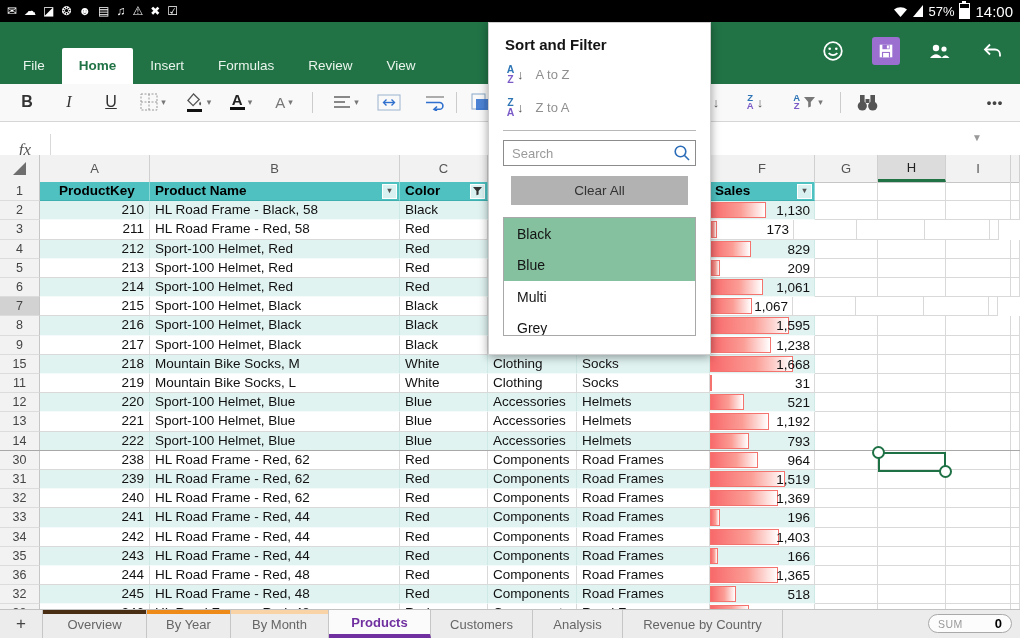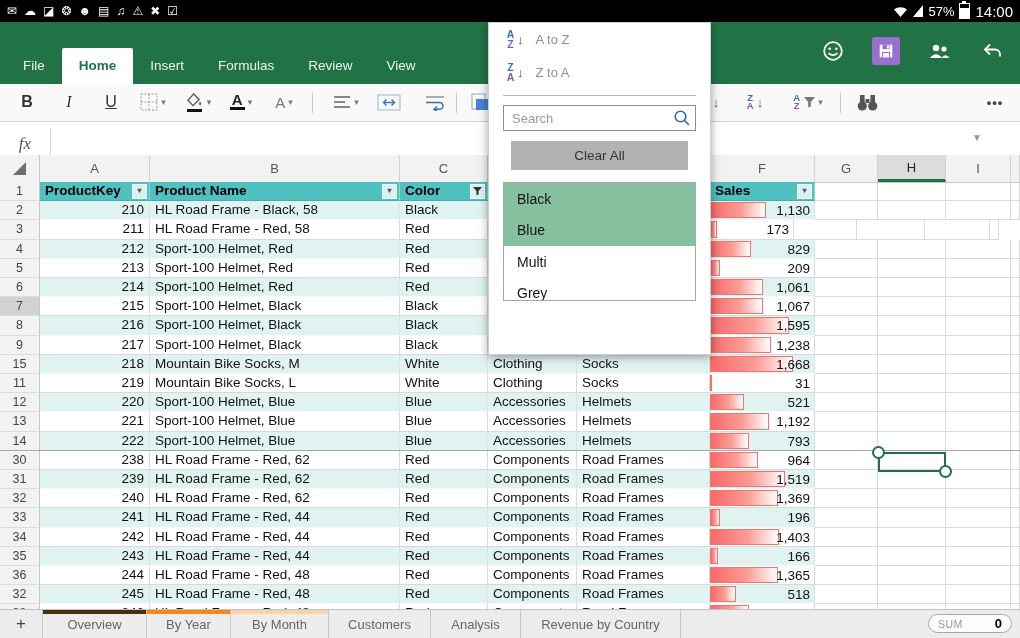--- a/index.html
+++ b/index.html
@@ -36,21 +36,21 @@
   .stack{display:flex;flex-direction:column;align-items:center;line-height:12px;}
   .stack b{font-size:15px;color:#222;}
   .cbar{width:15px;height:3px;background:#111;margin-top:1px;}
   .azs{display:inline-flex;flex-direction:column;font-weight:700;font-size:9.5px;line-height:8.5px;width:11px;text-align:center;}
   .azs .t{color:#2e75b6;} .azs .b2{color:#7b5bc7;}
   .dar{color:#555;font-size:13px;margin-left:1px;line-height:13px;}
   .dots{font-size:13px;font-weight:700;color:#444;letter-spacing:1px;}
 
   
   .fbar{position:absolute;top:122px;height:33px;left:0;right:0;background:#fff;border-bottom:1px solid #c9c9c9;}
-  .fx{position:absolute;left:0;top:6px;width:50px;height:32px;border-right:1px solid #d9d9d9;
+  .fx{position:absolute;left:0;top:12px;width:50px;height:32px;border-right:1px solid #d9d9d9;
     display:flex;align-items:center;justify-content:center;font-style:italic;
     font-family:"Liberation Serif",serif;color:#555;font-size:17px;}
   .finput{position:absolute;left:51px;top:0;right:60px;height:32px;}
   .fcaret{position:absolute;right:38px;top:10px;color:#999;font-size:10px;}
 
   
   .sheet{position:absolute;top:155px;left:0;width:1020px;height:455px;background:#fff;overflow:hidden;}
   .chrow{position:absolute;top:0;left:0;right:0;height:27px;background:#f2f2f2;
     border-bottom:1px solid #c6c6c6;display:flex;}
   .corner{width:40px;box-sizing:border-box;border-right:1px solid #c6c6c6;position:relative;}
@@ -321,21 +321,21 @@
         <div class="ch" style="width: 133px;">E</div>
         <div class="ch" style="width: 105px;">F</div>
         <div class="ch" style="width: 63px;">G</div>
         <div class="ch sel" style="width: 68px;">H</div>
         <div class="ch" style="width: 65px;">I</div>
         <div class="ch" style="width: 9px;"></div>
       </div>
     <div class="rows" id="rows">
         <div class="row" style="top: 0px;">
           <div class="rh">1</div>
-          <div class="cell hdr" style="width: 110px;">
+          <div class="cell hdr" style="width: 110px; flex-direction: column;">
             <span class="hlab">ProductKey</span>
             <span class="hcb">▾</span>
           </div>
           <div class="cell hdr" style="width: 250px;">
             <span class="hlab">Product Name</span>
             <span class="hcb">▾</span>
           </div>
           <div class="cell hdr" style="width: 88px;">
             <span class="hlab">Color</span>
             <span class="hcb">
@@ -439,21 +439,21 @@
           <div class="cell" style="width: 65px;"></div>
           <div class="cell" style="width: 9px;"></div>
         </div>
         <div class="row" style="top: 115.2px;">
           <div class="rh sel">7</div>
           <div class="cell num" style="width: 110px;">215</div>
           <div class="cell" style="width: 250px;">Sport-100 Helmet, Black</div>
           <div class="cell" style="width: 88px;">Black</div>
           <div class="cell" style="width: 89px;"></div>
           <div class="cell" style="width: 133px;"></div>
-          <div class="cell salescell" style="width: 105px;">
+          <div class="cell salescell" style="width: 83px;">
             <span class="bar" style="width: 50.8%;"></span>
             <span class="fval">1,067</span>
           </div>
           <div class="cell" style="width: 63px;"></div>
           <div class="cell" style="width: 68px;"></div>
           <div class="cell" style="width: 65px;"></div>
           <div class="cell" style="width: 9px;"></div>
         </div>
         <div class="row" style="top: 134.4px;">
           <div class="rh">8</div>
@@ -712,20 +712,21 @@
           <div class="cell" style="width: 9px;"></div>
         </div>
       </div>
     <div class="selbox">
       <span class="hdl tl"></span>
       <span class="hdl br"></span>
     </div>
   </div>
 
   <div class="popup">
+    <div class="ptitle">Sort and Filter</div>
     <div class="pmi">
       <span style="display:inline-flex;align-items:center;">
         <span class="azs" style="font-size:10.5px;line-height:9.5px;">
             <span class="t">A</span>
             <span class="b2">Z</span>
           </span>
         <span class="dar">↓</span>
       </span>
       <span>A to Z</span>
     </div>
@@ -764,20 +765,23 @@
           <span>Overview</span>
         </div>
         <div class="stab" style="width: 84px;">
           <span class="strip" style="background: rgb(237, 138, 24);"></span>
           <span>By Year</span>
         </div>
         <div class="stab" style="width: 98px;">
           <span class="strip" style="background: rgb(249, 211, 165);"></span>
           <span>By Month</span>
         </div>
+        <div class="stab active" style="width: 102px;">
+          <span>Products</span>
+        </div>
         <div class="stab" style="width: 102px;">
           <span>Customers</span>
         </div>
         <div class="stab" style="width: 90px;">
           <span>Analysis</span>
         </div>
         <div class="stab" style="width: 160px;">
           <span>Revenue by Country</span>
         </div>
       </span>

